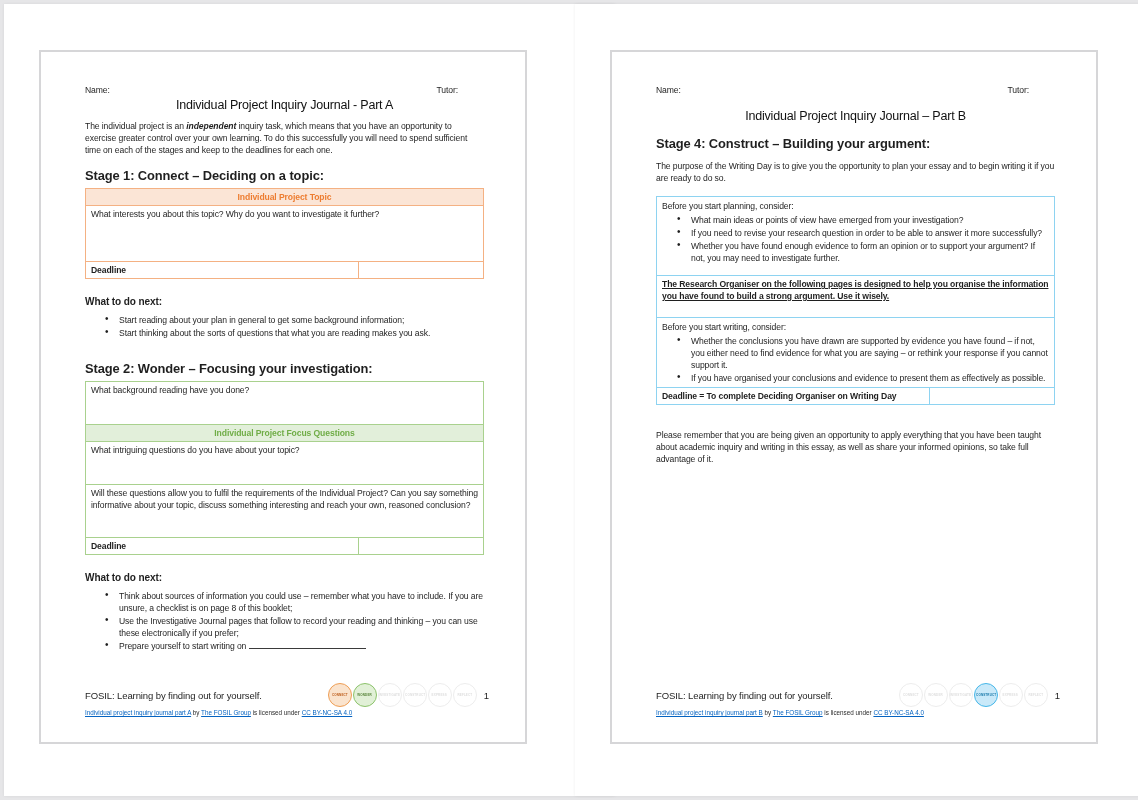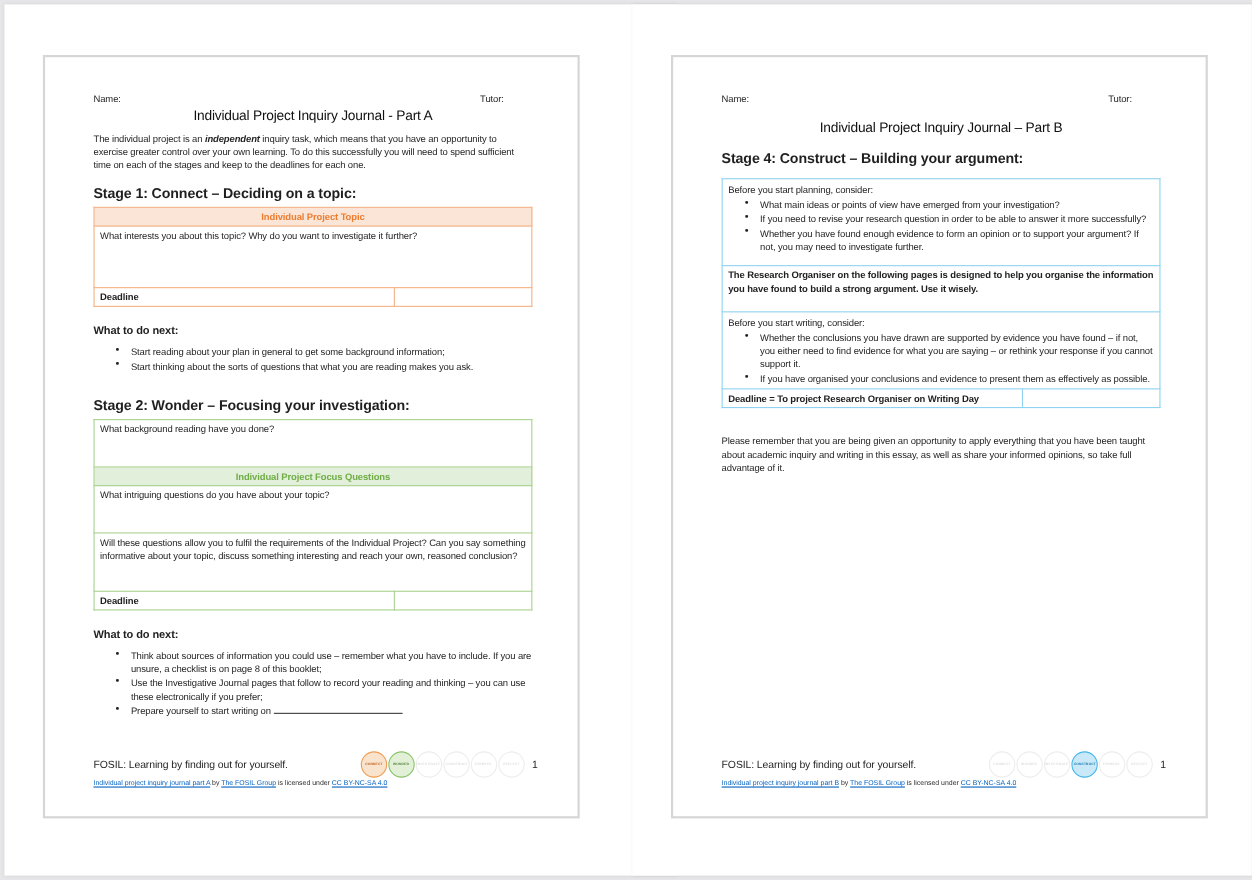--- a/index.html
+++ b/index.html
@@ -31,21 +31,21 @@
   .doc-table { width:100%; border-collapse:collapse; table-layout:fixed; margin-top:6px; }
   .doc-table td { border:1px solid #999; padding:2px 5px; vertical-align:top; }
   .thead { font-weight:bold; text-align:center; height:11px; padding:2px !important; }
   .t-orange td { border-color:var(--orange_border,#F4B183); }
   .t-orange .thead { background:var(--orange_bg,#FBE5D6); color:var(--orange_text,#ED7D31); }
   .t-green td { border-color:var(--green_border,#A9D18E); }
   .t-green .thead { background:var(--green_bg,#E2EFDA); color:var(--green_text,#70AD47); }
   .t-blue td { border-color:var(--blue_border,#8ED3F1); }
   .t-blue .thead { background:var(--blue_bg,#DCF0FA); color:var(--blue_text,#2BA7E0); }
   .rh38{height:44px;} .rh50{height:56px;} .rh37{height:43px;} .rh47{height:53px;}
-  .rh73{height:79px;} .rh36{height:42px;} .rh52{height:58px;}
+  .rh73{height:79px;} .rh36{height:42px;text-decoration:underline;} .rh52{height:58px;}
   .dl-label { font-weight:bold; height:15px; }
   .bold-cell { font-weight:bold; }
   .cell-lead { margin:1px 0 2px; }
 
   .sub-h { margin:17px 0 0; font-weight:bold; }
   .bullets { margin:6px 0 0; }
   .bullet { position:relative; padding-left:34px; margin-bottom:1px; }
   .bullet::before { content:"\2022"; position:absolute; left:20px; top:-1px; font-size:10px; }
   .doc-table .bullet { padding-left:29px; }
   .doc-table .bullet::before { left:15px; }
@@ -183,20 +183,21 @@
 
         <div class="nt-row">
           <span>Name:</span>
           <span class="tutor">Tutor:</span>
         </div>
 
         <h1 class="title title-b">Individual Project Inquiry Journal – Part B</h1>
 
         <h2 class="stage-h">Stage 4: Construct – Building your argument:</h2>
 
+        <p class="para" style="margin-top:10px;">The purpose of the Writing Day is to give you the opportunity to plan your essay and to begin writing it if you are ready to do so.</p>
 
         <table class="doc-table t-blue" style="margin-top:12px;">
           <colgroup>
               <col style="width:68.5%">
               <col>
             </colgroup>
           <tbody>
           <tr>
             <td class="rh73" colspan="2">
               <div class="cell-lead">Before you start planning, consider:</div>
@@ -209,21 +210,21 @@
                 <td class="rh36 bold-cell" colspan="2">The Research Organiser on the following pages is designed to help you organise the information you have found to build a strong argument. Use it wisely.</td>
               </tr>
           <tr>
             <td class="rh52" colspan="2">
               <div class="cell-lead">Before you start writing, consider:</div>
               <div class="bullet">Whether the conclusions you have drawn are supported by evidence you have found – if not, you either need to find evidence for what you are saying – or rethink your response if you cannot support it.</div>
               <div class="bullet">If you have organised your conclusions and evidence to present them as effectively as possible.</div>
             </td>
           </tr>
           <tr>
-            <td class="dl-label">Deadline = To project Research Organiser on Writing Day</td>
+            <td class="dl-label">Deadline = To complete Deciding Organiser on Writing Day</td>
             <td></td>
           </tr>
         </tbody>
           </table>
 
         <p class="closing">Please remember that you are being given an opportunity to apply everything that you have been taught about academic inquiry and writing in this essay, as well as share your informed opinions, so take full advantage of it.</p>
 
       </div>
 
       <div class="sheet-footer">

